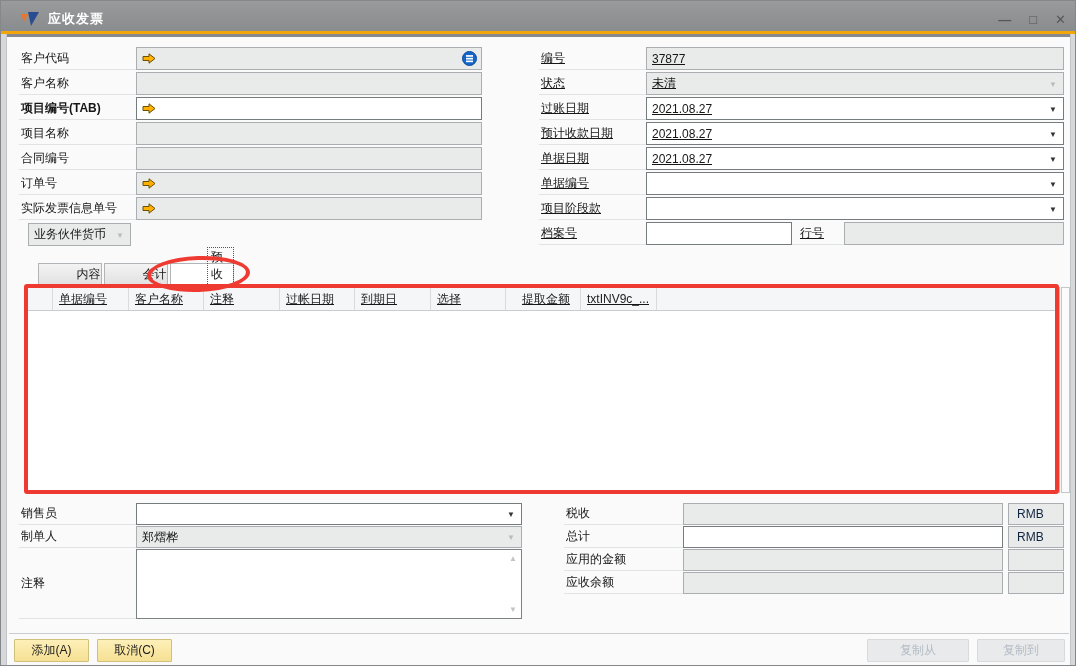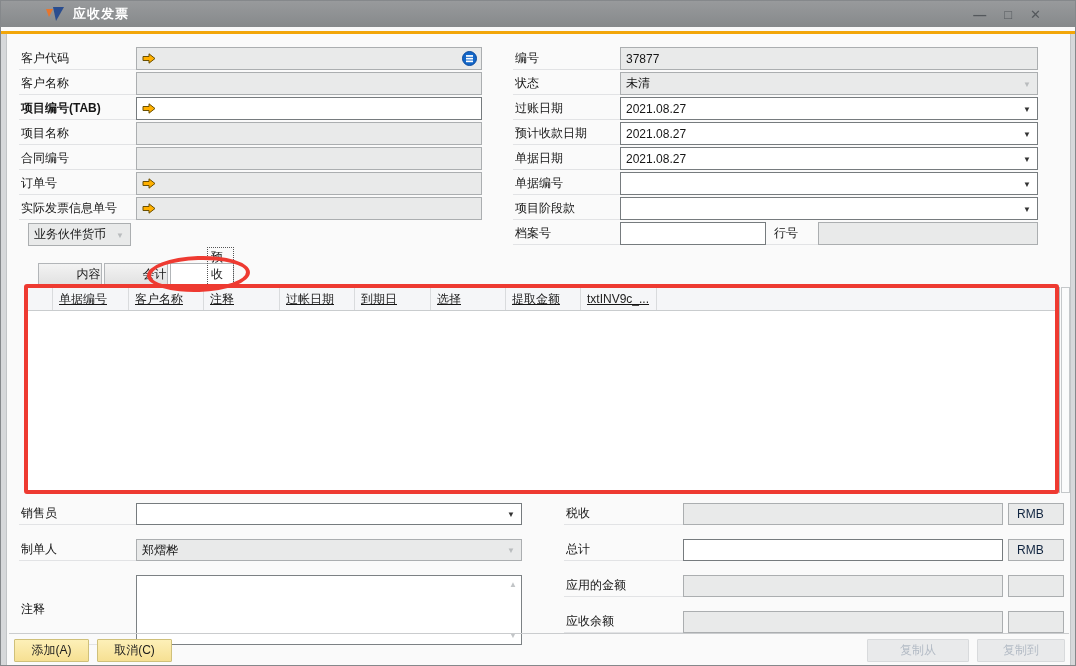--- a/index.html
+++ b/index.html
@@ -3,22 +3,22 @@
 <meta charset="utf-8">
 <style>
   html,body{margin:0;padding:0;background:#4a4a4a;}
   *{box-sizing:border-box;}
   .window{
     position:relative;width:1076px;height:666px;background:#fafafa;
     border:1px solid #85888b;overflow:hidden;
     font-family:"Liberation Sans","DejaVu Sans",sans-serif;font-size:12px;color:#161616;
   }
   
-  .titlebar{position:absolute;left:0;top:0;width:100%;height:26px;
-    background:linear-gradient(#989a9c,#86898b);display:flex;align-items:center;padding:0 26px;}
+  .titlebar{position:absolute;left:0;top:0;width:100%;height:36px;
+    background:linear-gradient(#989a9c,#86898b);display:flex;align-items:center;padding:0 1px;}
   .logo{display:inline-flex;margin-left:18px;margin-right:8px;}
   .title{color:#ffffff;font-weight:bold;font-size:13px;letter-spacing:1px;}
   .win-controls{margin-left:auto;display:flex;align-items:center;gap:18px;margin-right:8px;}
   .wc{color:#54585c;font-size:13px;font-weight:bold;cursor:pointer;line-height:1;}
   .accent-line{position:absolute;left:0;top:30px;width:100%;height:3px;background:#F2A60A;}
   
   .frame-l{position:absolute;left:0;top:33px;width:6px;height:633px;background:#d6d8da;border-right:1px solid #c2c5c7;}
   .frame-r{position:absolute;left:1069px;top:33px;width:6px;height:633px;background:#d6d8da;border-left:1px solid #c2c5c7;}
   .abs{position:absolute;}
   
@@ -45,21 +45,21 @@
   .tab.active .tab-lbl{outline:1px dotted #555;padding:1px 3px;}
   
   #grid{background:#fff;border:1px solid #b7babd;text-decoration:underline;}
   .grid-header{display:flex;height:23px;background:#f5f6f8;border-bottom:1px solid #c9ccce;}
   .gh{flex-shrink:0;border-right:1px solid #d9dbdd;padding-left:6px;line-height:22px;color:#222;
       white-space:nowrap;overflow:hidden;}
   .gh.fill{flex:1;border-right:none;}
   .grid-body{height:182px;background:#fff;}
   #grid-scroll{background:#fbfbfb;border:1px solid #c5c8ca;}
   
-  .brow{display:flex;height:22px;margin-bottom:14px;align-items:stretch;}
+  .brow{display:flex;height:22px;margin-bottom:1px;align-items:stretch;}
   .brow .flabel{border-bottom:1px solid #e2e3e5;}
   .brow.ta-row{height:70px;}
   .ta{flex:1;position:relative;background:#fff;border:1px solid #7c8184;}
   .ta::before{content:"▲";position:absolute;right:4px;top:4px;font-size:8px;color:#c2c5c7;}
   .ta::after{content:"▼";position:absolute;right:4px;bottom:4px;font-size:8px;color:#c2c5c7;}
   .unit-box{width:56px;margin-left:5px;display:flex;align-items:center;padding-left:8px;
     background:#e9eaea;border:1px solid #abaeb0;color:#10243f;flex-shrink:0;}
   .br-field{width:320px;flex:none;}
   .spin{position:absolute;right:1px;top:1px;bottom:1px;width:15px;border-left:1px solid #dddfe1;
     display:flex;flex-direction:column;align-items:center;justify-content:space-between;padding:2px 0;}
@@ -170,21 +170,21 @@
           </span>
           <span class="fval"></span>
         </div>
       </div>
     </div>
 
   <div id="currency" class="abs ffield gray dd dim" style="left:27px;top:222px;width:103px;height:23px;">
     <span class="fval">业务伙伴货币</span>
   </div>
 
-  <div id="form-right" class="abs r" style="left:512px;top:46px;width:525px;">
+  <div id="form-right" class="abs r" style="left:538px;top:46px;width:525px;text-decoration:underline;">
       <div class="frow">
         <div class="flabel">编号</div>
         <div class="ffield gray">
           <span class="fval">37877</span>
         </div>
       </div>
       <div class="frow">
         <div class="flabel">状态</div>
         <div class="ffield gray dd dim">
           <span class="fval">未清</span>
@@ -246,21 +246,21 @@
 
   <div id="grid" class="abs" style="left:26px;top:286px;width:1033px;height:206px;">
     <div class="grid-header" id="grid-header">
         <div class="gh" style="width: 25px;"></div>
         <div class="gh" style="width: 76px;">单据编号</div>
         <div class="gh" style="width: 75px;">客户名称</div>
         <div class="gh" style="width: 76px;">注释</div>
         <div class="gh" style="width: 75px;">过帐日期</div>
         <div class="gh" style="width: 76px;">到期日</div>
         <div class="gh" style="width: 75px;">选择</div>
-        <div class="gh" style="width: 75px;">提取金额</div>
+        <div class="gh" style="width: 75px; text-align: center;">提取金额</div>
         <div class="gh" style="width: 76px;">txtINV9c_...</div>
         <div class="gh fill"></div>
       </div>
     <div class="grid-body"></div>
   </div>
   <div id="grid-scroll" class="abs" style="left:1060px;top:286px;width:9px;height:206px;"></div>
 
   <div id="bottom-left" class="abs" style="left:18px;top:502px;width:503px;">
       <div class="brow">
         <div class="flabel">销售员</div>

